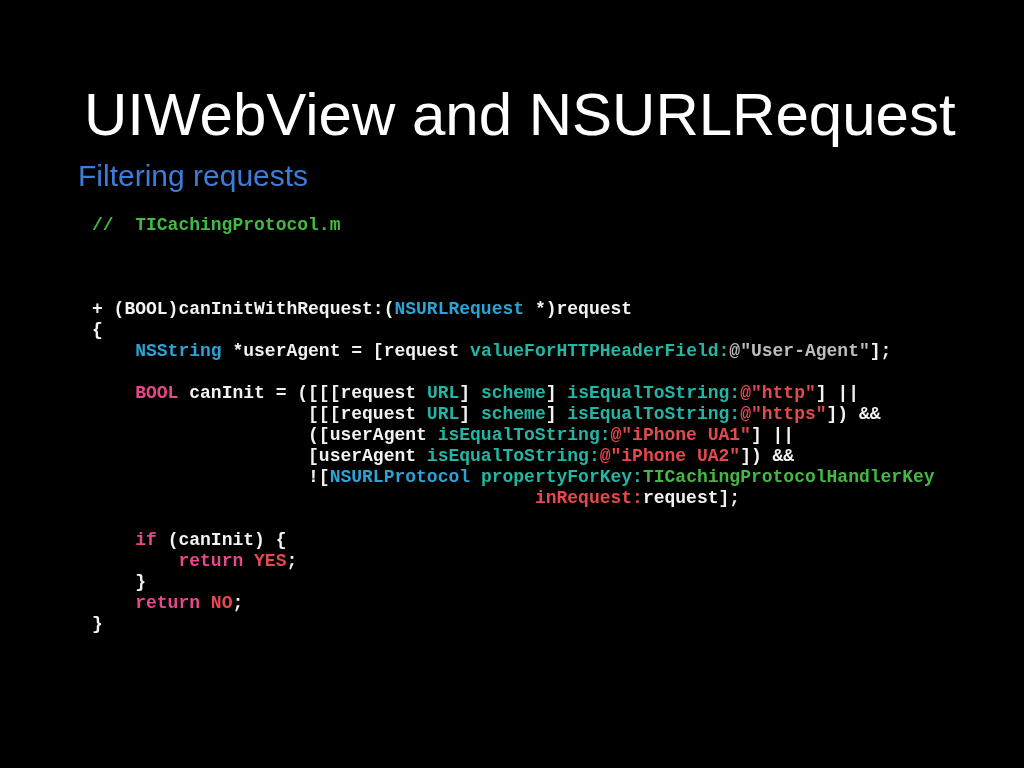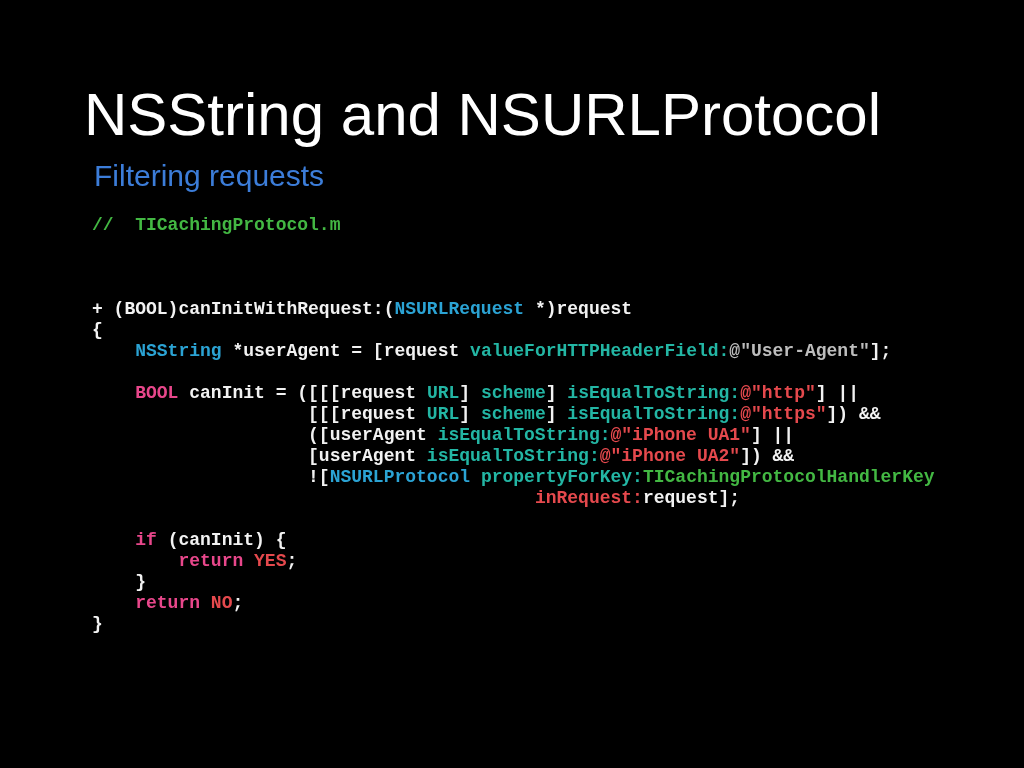--- a/index.html
+++ b/index.html
@@ -19,21 +19,21 @@
     position: absolute;
     left: 84px;
     top: 40px;
     font-size: 60px;
     font-weight: 400;
     letter-spacing: 0px;
     white-space: nowrap;
   }
   .page-subtitle {
     position: absolute;
-    left: 94px;
+    left: 78px;
     top: 134px;
     font-size: 30px;
     font-weight: 400;
     white-space: nowrap;
   }
   .code-block {
     position: absolute;
     left: 80px;
     top: 203px;
     margin: 12px;
@@ -45,16 +45,16 @@
   }
   .code-line {
     white-space: pre;
     min-height: 21px;
   }
 </style>
 </head>
 <body>
 
 <div class="slide" style="background: rgb(0, 0, 0);">
-  <h1 class="page-title" style="color: rgb(255, 255, 255);">NSString and NSURLProtocol</h1>
+  <h1 class="page-title" style="color: rgb(255, 255, 255);">UIWebView and NSURLRequest</h1>
   <h2 class="page-subtitle" style="color: rgb(60, 125, 217);">Filtering requests</h2>
   <pre class="code-block"><div class="code-line"><span style="color: rgb(67, 184, 67);">//  TICachingProtocol.m</span></div><div class="code-line">&nbsp;</div><div class="code-line">&nbsp;</div><div class="code-line">&nbsp;</div><div class="code-line"><span style="color: rgb(242, 242, 242);">+ (BOOL)canInitWithRequest:(</span><span style="color: rgb(43, 163, 212);">NSURLRequest</span><span style="color: rgb(242, 242, 242);"> *)request</span></div><div class="code-line"><span style="color: rgb(242, 242, 242);">{</span></div><div class="code-line"><span style="color: rgb(242, 242, 242);">    </span><span style="color: rgb(43, 163, 212);">NSString</span><span style="color: rgb(242, 242, 242);"> *userAgent = [request </span><span style="color: rgb(35, 182, 164);">valueForHTTPHeaderField:</span><span style="color: rgb(189, 189, 189);">@"User-Agent"</span><span style="color: rgb(242, 242, 242);">];</span></div><div class="code-line">&nbsp;</div><div class="code-line"><span style="color: rgb(242, 242, 242);">    </span><span style="color: rgb(232, 71, 139);">BOOL</span><span style="color: rgb(242, 242, 242);"> canInit = ([[[request </span><span style="color: rgb(35, 182, 164);">URL</span><span style="color: rgb(242, 242, 242);">] </span><span style="color: rgb(35, 182, 164);">scheme</span><span style="color: rgb(242, 242, 242);">] </span><span style="color: rgb(35, 182, 164);">isEqualToString:</span><span style="color: rgb(229, 73, 77);">@"http"</span><span style="color: rgb(242, 242, 242);">] ||</span></div><div class="code-line"><span style="color: rgb(242, 242, 242);">                    [[[request </span><span style="color: rgb(35, 182, 164);">URL</span><span style="color: rgb(242, 242, 242);">] </span><span style="color: rgb(35, 182, 164);">scheme</span><span style="color: rgb(242, 242, 242);">] </span><span style="color: rgb(35, 182, 164);">isEqualToString:</span><span style="color: rgb(229, 73, 77);">@"https"</span><span style="color: rgb(242, 242, 242);">]) &amp;&amp;</span></div><div class="code-line"><span style="color: rgb(242, 242, 242);">                    ([userAgent </span><span style="color: rgb(35, 182, 164);">isEqualToString:</span><span style="color: rgb(229, 73, 77);">@"iPhone UA1"</span><span style="color: rgb(242, 242, 242);">] ||</span></div><div class="code-line"><span style="color: rgb(242, 242, 242);">                    [userAgent </span><span style="color: rgb(35, 182, 164);">isEqualToString:</span><span style="color: rgb(229, 73, 77);">@"iPhone UA2"</span><span style="color: rgb(242, 242, 242);">]) &amp;&amp;</span></div><div class="code-line"><span style="color: rgb(242, 242, 242);">                    ![</span><span style="color: rgb(43, 163, 212);">NSURLProtocol</span><span style="color: rgb(242, 242, 242);"> </span><span style="color: rgb(35, 182, 164);">propertyForKey:</span><span style="color: rgb(67, 184, 67);">TICachingProtocolHandlerKey</span></div><div class="code-line"><span style="color: rgb(242, 242, 242);">                                         </span><span style="color: rgb(229, 73, 77);">inRequest:</span><span style="color: rgb(242, 242, 242);">request];</span></div><div class="code-line">&nbsp;</div><div class="code-line"><span style="color: rgb(242, 242, 242);">    </span><span style="color: rgb(232, 71, 139);">if</span><span style="color: rgb(242, 242, 242);"> (canInit) {</span></div><div class="code-line"><span style="color: rgb(242, 242, 242);">        </span><span style="color: rgb(232, 71, 139);">return</span><span style="color: rgb(242, 242, 242);"> </span><span style="color: rgb(229, 73, 77);">YES</span><span style="color: rgb(242, 242, 242);">;</span></div><div class="code-line"><span style="color: rgb(242, 242, 242);">    }</span></div><div class="code-line"><span style="color: rgb(242, 242, 242);">    </span><span style="color: rgb(232, 71, 139);">return</span><span style="color: rgb(242, 242, 242);"> </span><span style="color: rgb(229, 73, 77);">NO</span><span style="color: rgb(242, 242, 242);">;</span></div><div class="code-line"><span style="color: rgb(242, 242, 242);">}</span></div></pre>
 </div>
 
 </body></html>

